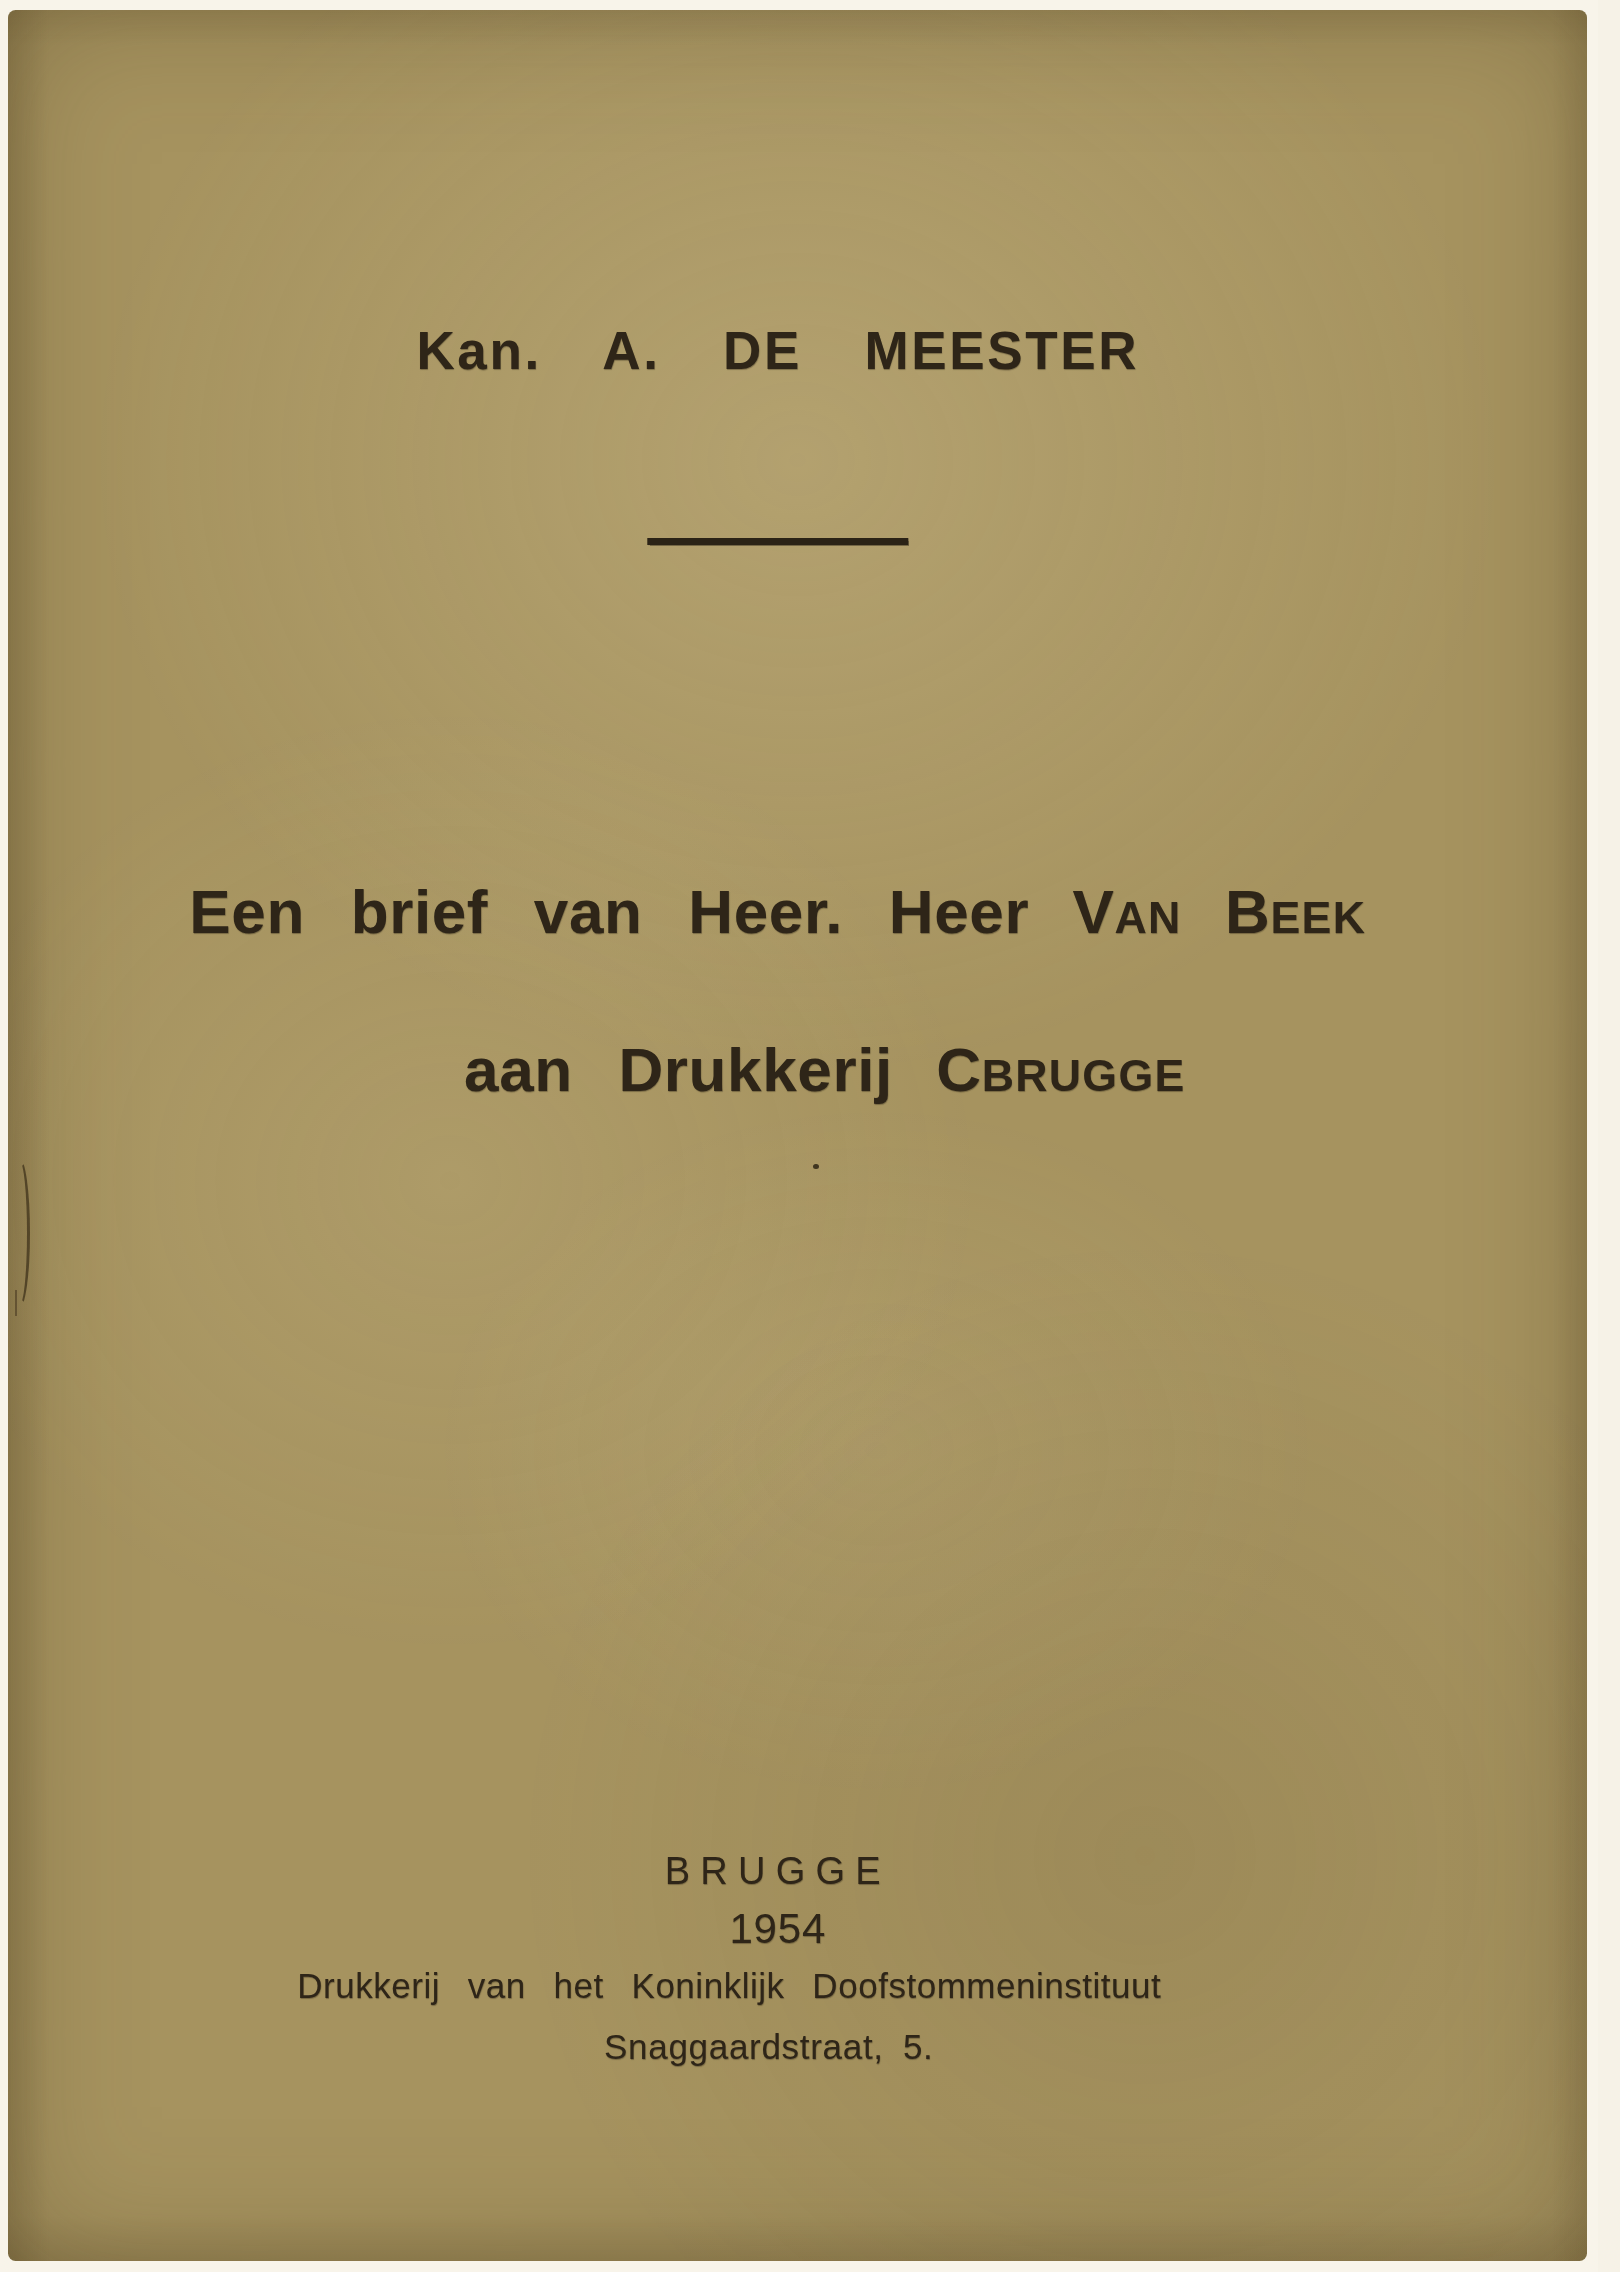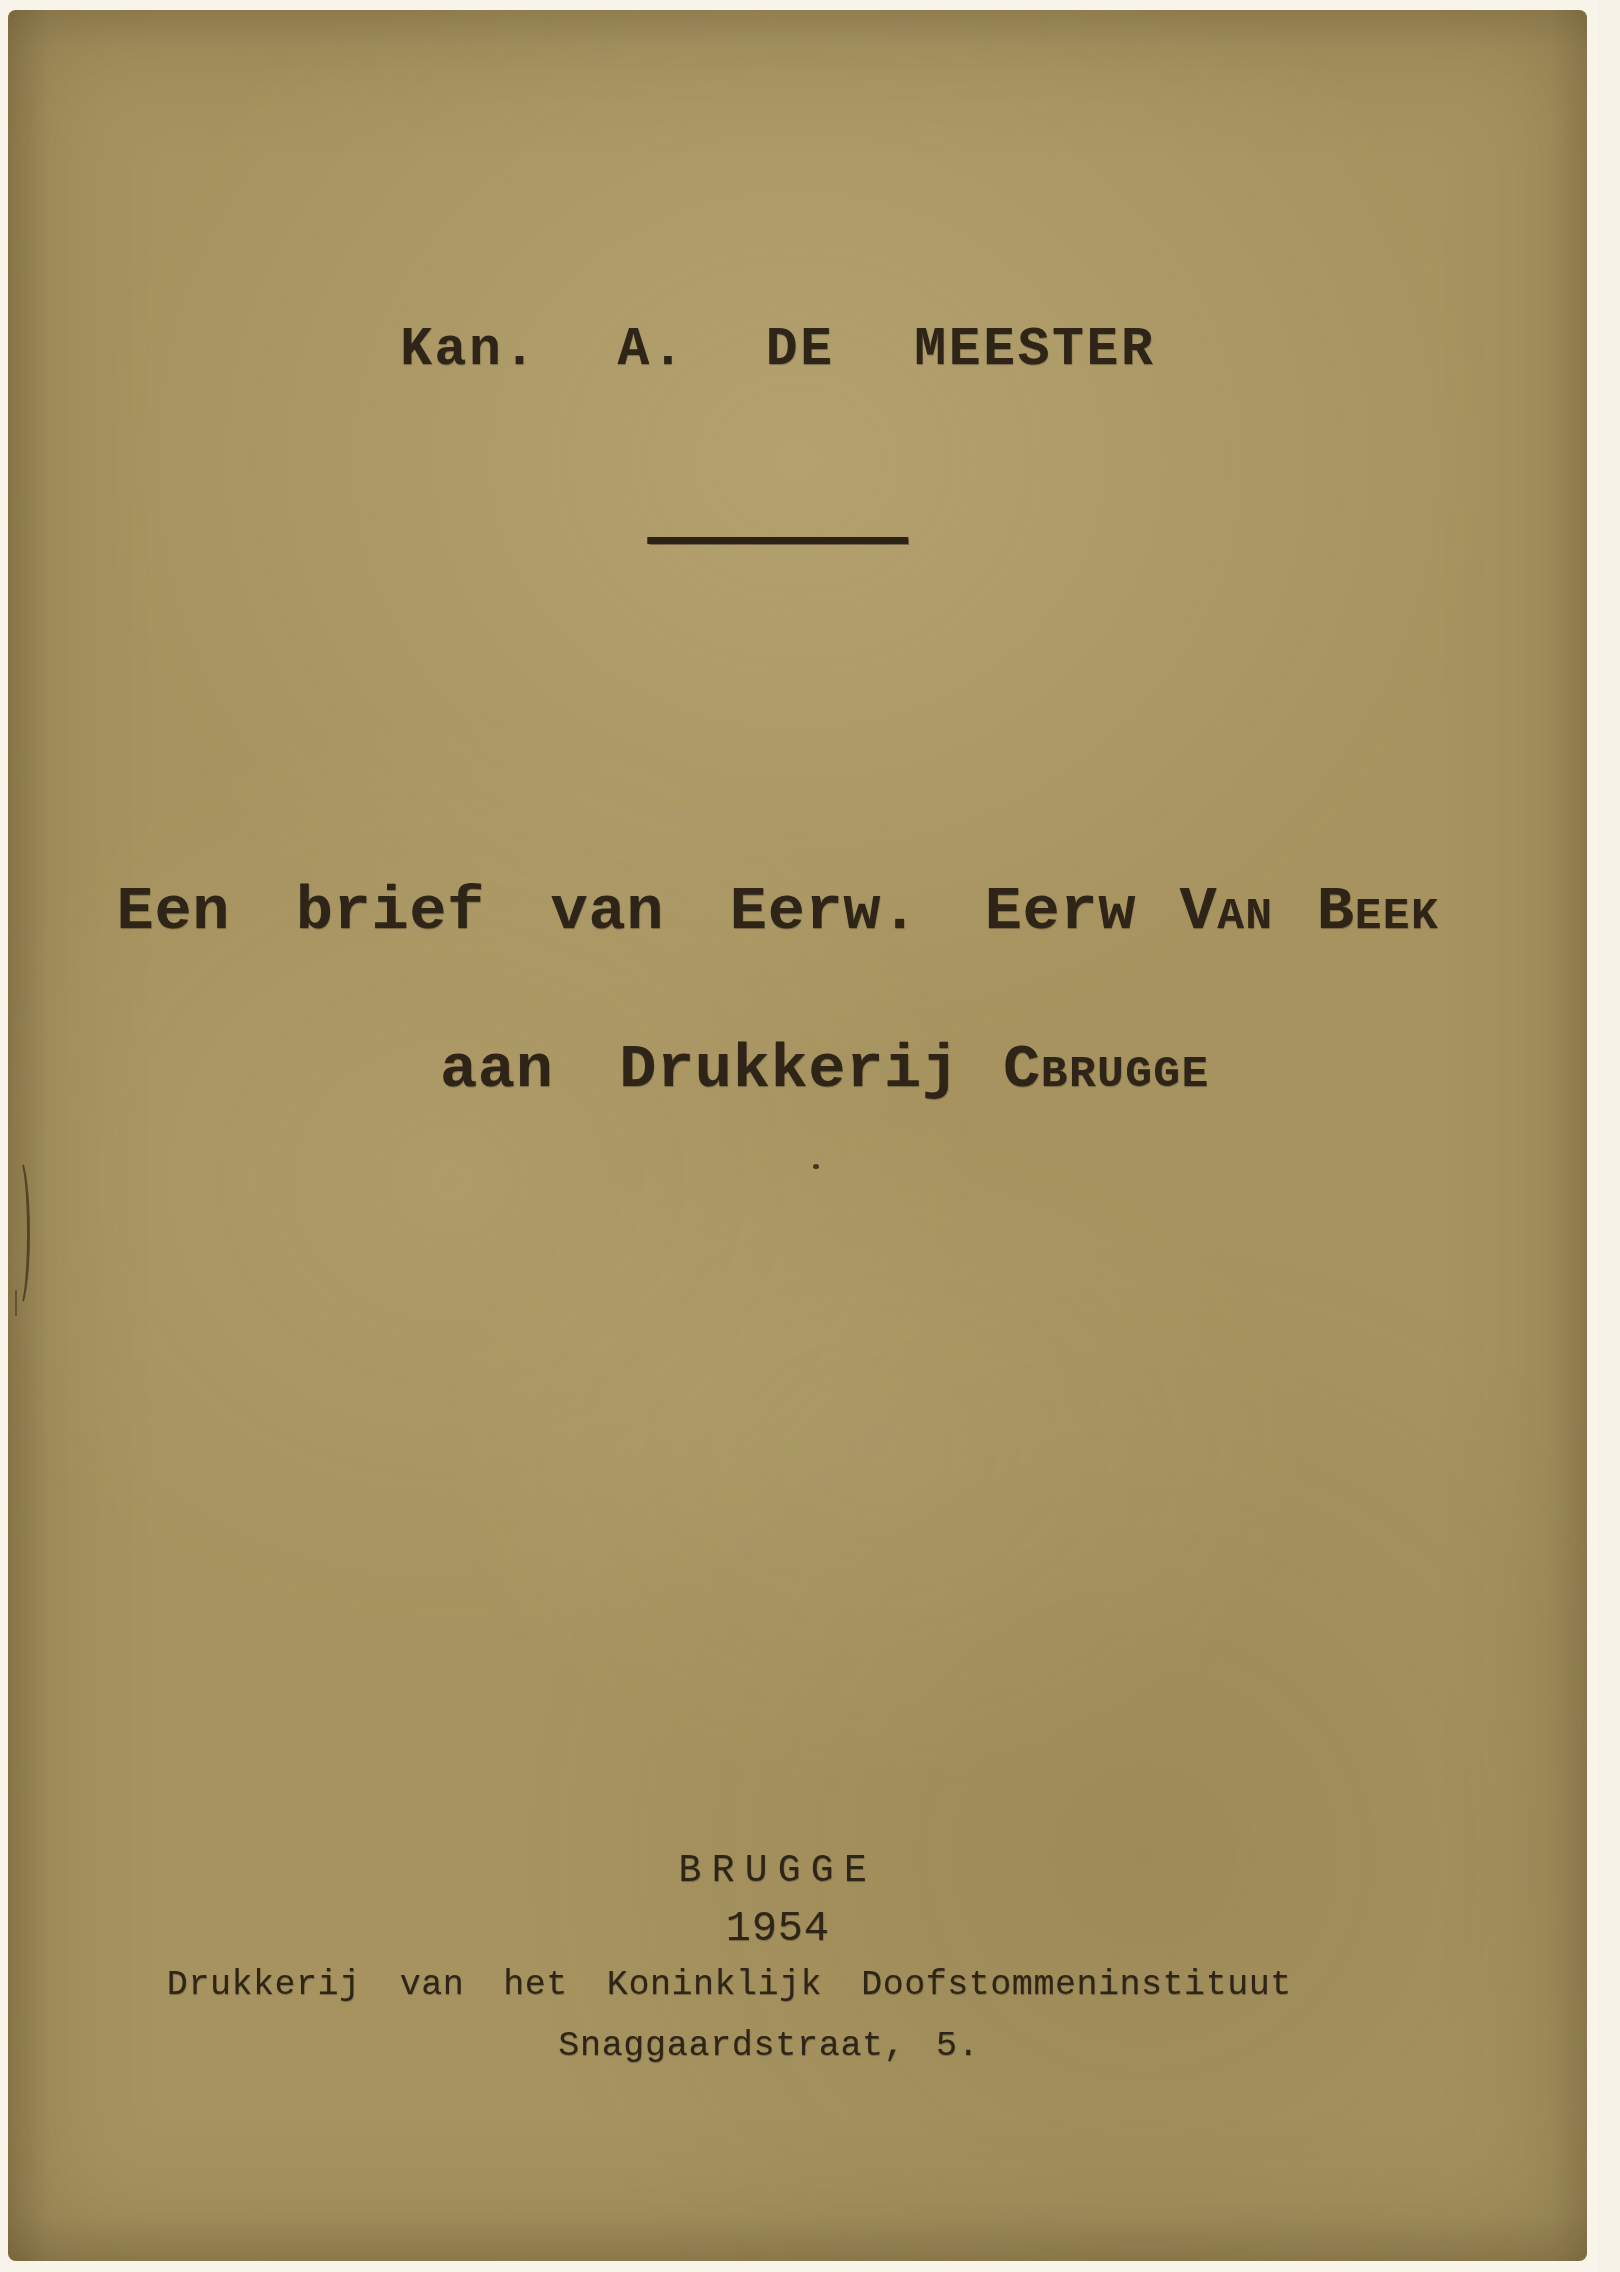--- a/index.html
+++ b/index.html
@@ -3,21 +3,21 @@
 <meta charset="utf-8">
 <style>
   html, body { margin: 0; padding: 0; background: #f6f2e7; }
 
   .scan {
     position: relative;
     width: 1598px;
     height: 2273px;
     background: #f8f4ea;
     overflow: hidden;
-    font-family: Liberation Mono, monospace;
+    font-family: Liberation Sans, sans-serif;
   }
 
   
   .paper {
     position: absolute;
     left: 7.6px; top: 9.8px; right: 10.6px; bottom: 12px;
     border-radius: 7.6px;
     background-color: #a6935f;
     background-image:
       radial-gradient(ellipse 62% 38% at 50% 20%, rgba(242,229,190,0.17), rgba(242,229,190,0) 72%),
@@ -138,21 +138,21 @@
   <div class="paper">
 
     <div class="print-layer">
 
       <div class="line author-line">Kan. A. DE MEESTER</div>
 
       <div class="line rule-line">
         <span class="rule-bar"></span>
       </div>
 
-      <div class="line title-line title-line-1"><span>Een brief van Eerw. Eerw</span><span class="nw"><span class="cap">V</span><span class="sc">AN</span></span><span class="nw"><span class="cap">B</span><span class="sc">EEK</span></span></div>
+      <div class="line title-line title-line-1"><span>Een brief van Heer. Heer</span><span class="nw"><span class="cap">V</span><span class="sc">AN</span></span><span class="nw"><span class="cap">B</span><span class="sc">EEK</span></span></div>
 
       <div class="line title-line title-line-2"><span>aan Drukkerij</span><span class="nw"><span class="cap">C</span><span class="sc">BRUGGE</span></span></div>
 
       <div class="line city-line">BRUGGE</div>
 
       <div class="line year-line">1954</div>
 
       <div class="line printer-line">Drukkerij van het Koninklijk Doofstommeninstituut</div>
 
       <div class="line address-line">Snaggaardstraat, 5.</div>

